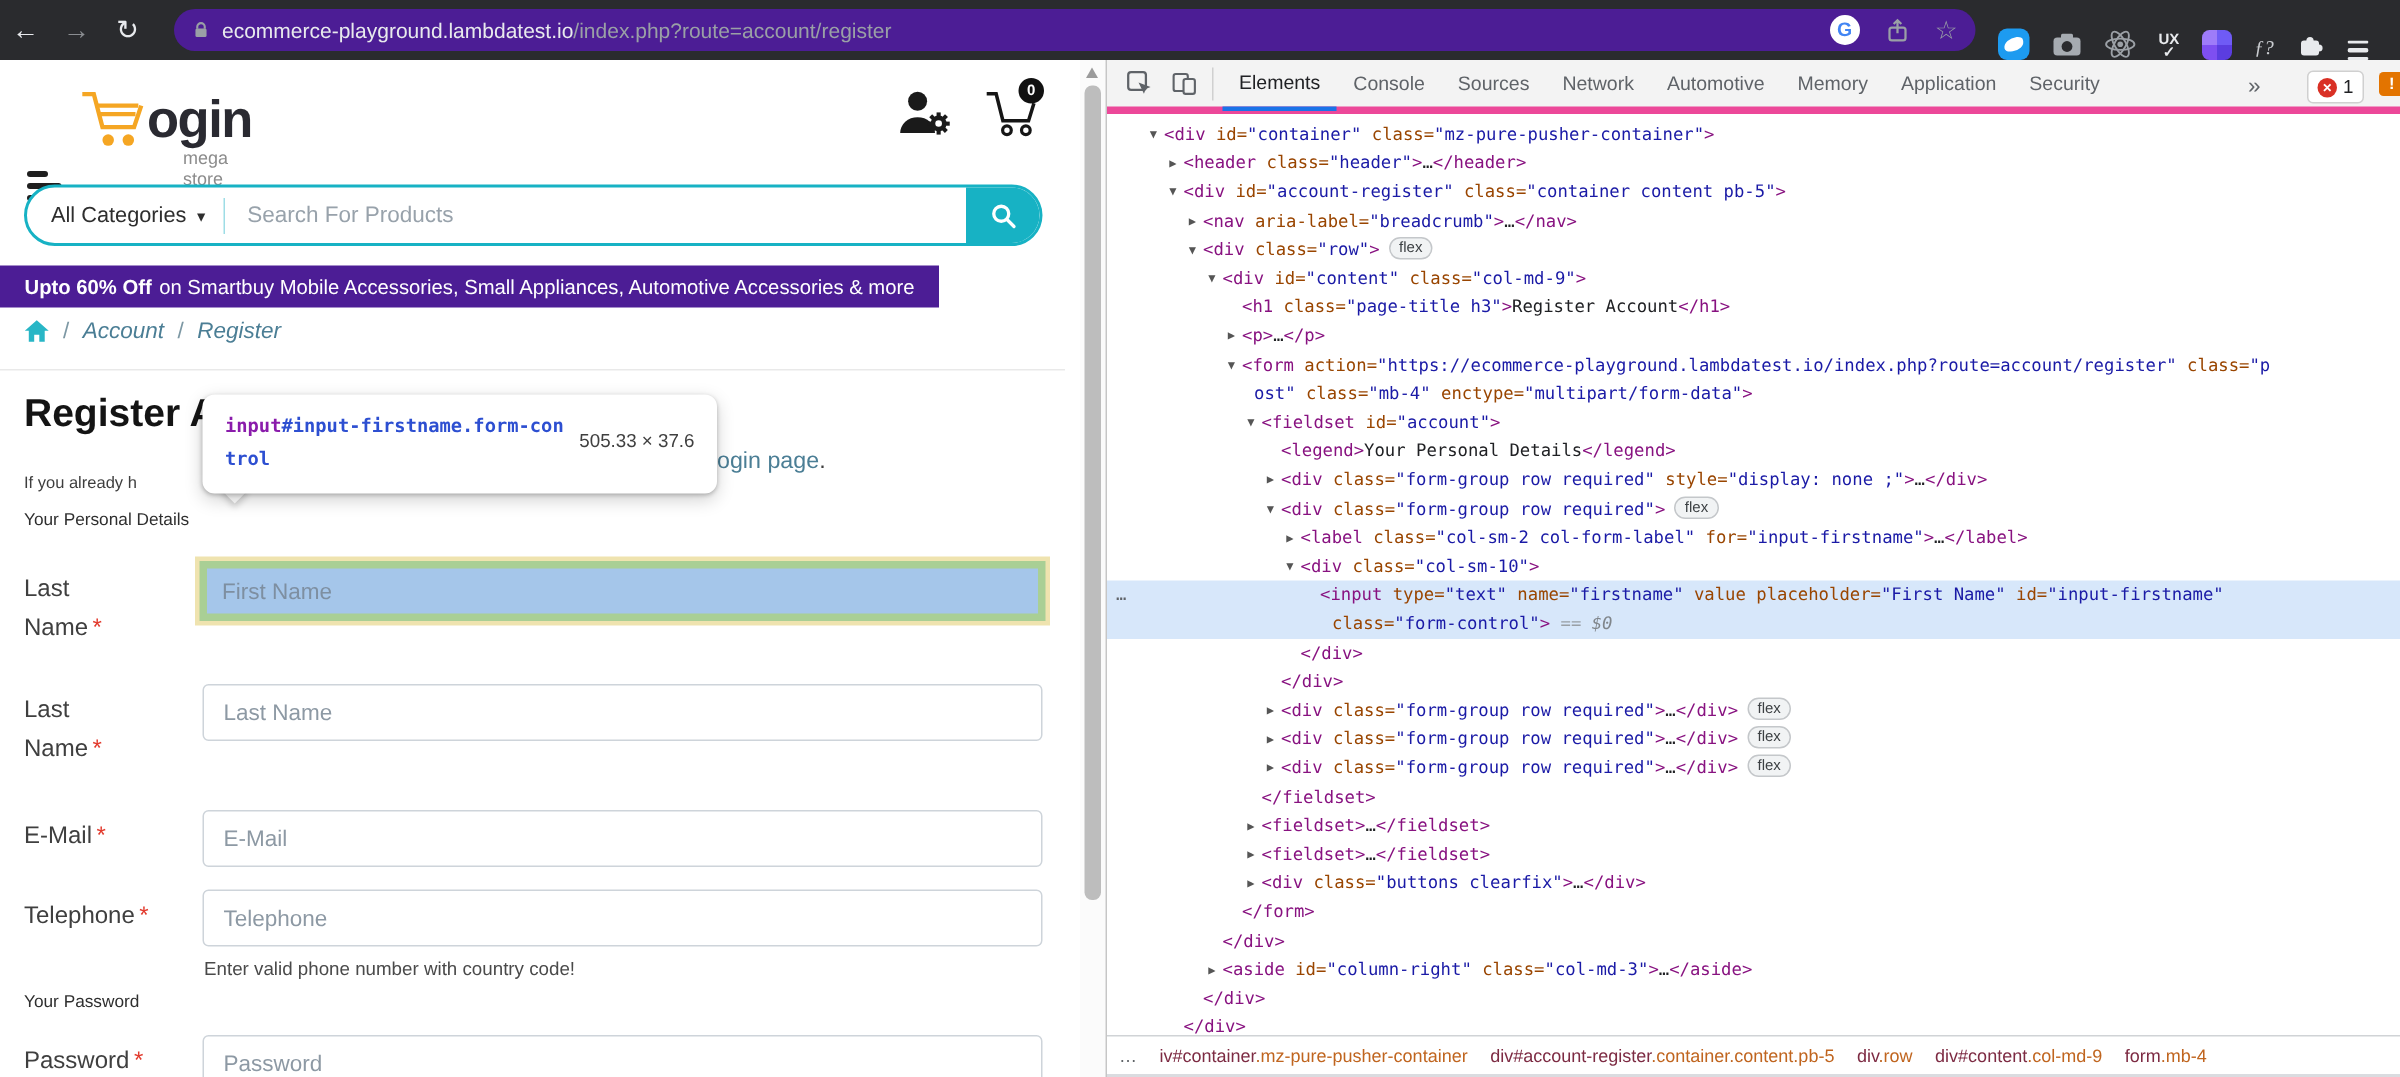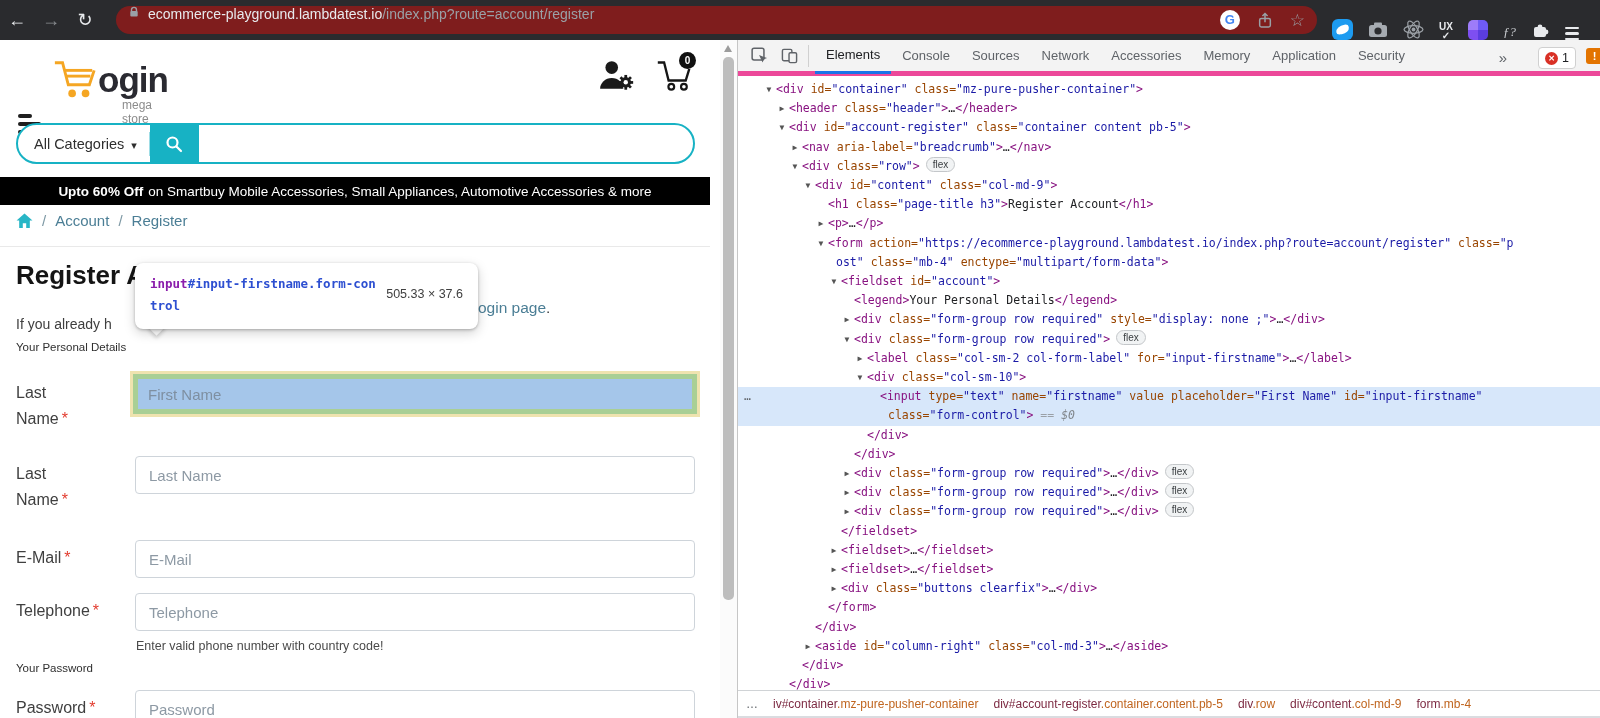--- a/index.html
+++ b/index.html
@@ -2,21 +2,21 @@
 <html><head>
 <meta charset="utf-8">
 <style>
   html,body{margin:0;padding:0;background:#fff;}
   .stage{position:relative;width:1600px;height:718px;overflow:hidden;font-family:"Liberation Sans",sans-serif;background:#fff;}
 
   
   .chrome{position:absolute;left:0;top:0;width:1600px;height:40px;background:#2a2b2e;display:flex;align-items:center;}
   .nav-ic{width:34px;text-align:center;font-size:18px;color:#e8eaed;cursor:pointer;}
   .nav-ic.fwd{color:#8a8d91;}
-  .omnibox{position:absolute;left:116px;top:6px;width:1201px;height:28px;border-radius:14px;background:#7f1d1d;display:flex;padding:0 12px;box-sizing:border-box;}
+  .omnibox{position:absolute;left:116px;top:6px;width:1201px;height:28px;border-radius:14px;background:#4c1d95;display:flex;align-items:center;padding:0 12px;box-sizing:border-box;}
   .url{font-size:14px;color:#e8eaed;margin-left:8px;white-space:nowrap;}
   .url .path{color:#9aa0a6;}
   .omni-right{margin-left:auto;display:flex;align-items:center;gap:17px;}
   .gicon{width:20px;height:20px;border-radius:50%;background:#fff;color:#4285f4;font-weight:bold;font-size:13px;line-height:20px;text-align:center;}
   .star{color:#9aa0a6;font-size:17px;}
   .ext-row{position:absolute;left:1332px;top:0;height:40px;display:flex;align-items:flex-end;gap:15px;}
   .ext-tw{width:21px;height:21px;border-radius:6px;background:#1d9bf0;position:relative;}
   .ext-tw i{position:absolute;left:4px;top:6px;width:13px;height:9px;background:#fff;border-radius:70% 30% 60% 30%;transform:rotate(-8deg);}
   .ext-ux{color:#e8eaed;font-size:10px;font-weight:bold;text-align:center;line-height:9px;}
   .ext-grid{width:20px;height:20px;border-radius:5px;overflow:hidden;display:grid;grid-template-columns:1fr 1fr;grid-template-rows:1fr 1fr;}
@@ -36,28 +36,28 @@
   .logo-tag{position:absolute;left:70px;top:42px;font-size:12px;color:#8c8c8c;}
   .hdr-icons{position:absolute;right:18px;top:18px;display:flex;align-items:flex-start;gap:20px;}
   .cart-wrap{position:relative;}
   .cart-badge{position:absolute;right:-4px;top:-6px;width:17px;height:17px;border-radius:50%;background:#111;color:#fff;font-size:10px;font-weight:bold;text-align:center;line-height:17px;}
   .search{position:absolute;left:16px;top:83px;width:679px;height:41px;border:2px solid #17b2c4;border-radius:22px;box-sizing:border-box;display:flex;align-items:center;background:#fff;overflow:hidden;}
   .search-cat{padding:0 12px 0 16px;font-size:14.5px;color:#2e2e2e;white-space:nowrap;cursor:pointer;}
   .search-cat .chev{font-size:11px;color:#2e2e2e;margin-left:7px;}
   .search-div{width:1px;height:24px;background:#9edde6;}
   .search-ph{padding-left:15px;font-size:15px;color:#98a2ab;flex:1;}
   .search-btn{width:49px;height:41px;background:#17b2c4;display:flex;align-items:center;justify-content:center;cursor:pointer;}
-  .banner{position:absolute;left:0;top:137px;width:710px;height:28px;background:#000000;color:#fff;display:flex;align-items:center;justify-content:center;font-size:13.5px;white-space:nowrap;}
+  .banner{position:absolute;left:0;top:137px;width:626px;height:28px;background:#4c1d95;color:#fff;display:flex;align-items:center;justify-content:center;font-size:13.5px;white-space:nowrap;}
   .banner b{margin-right:5px;}
   .bcrumb{position:absolute;left:16px;top:172px;display:flex;align-items:center;gap:9px;font-size:15px;color:#4b7e95;}
   .bcrumb .sep{color:#7d98a4;}
-  .bcrumb .bc-item{cursor:pointer;}
+  .bcrumb .bc-item{cursor:pointer;font-style:italic;}
   .page-hr{position:absolute;left:0;top:206px;width:710px;border-top:1px solid #e9e9e9;}
   .pg-title{position:absolute;left:16px;top:220px;font-size:26px;font-weight:bold;color:#141414;}
-  .intro-left{position:absolute;left:16px;top:276px;font-size:14px;color:#3e3e3e;}
+  .intro-left{position:absolute;left:16px;top:276px;font-size:11px;color:#3e3e3e;}
   .intro-right{position:absolute;left:478px;top:259px;font-size:15.5px;color:#3e3e3e;}
   .intro-right .lnk{color:#4b7e95;cursor:pointer;}
   .legend-sm{position:absolute;left:16px;font-size:11.5px;color:#2f2f2f;}
   .form-area{position:absolute;left:0;top:0;width:710px;height:678px;}
   .form-row{position:absolute;left:0;width:710px;}
   .fr-label{position:absolute;left:16px;top:5px;font-size:16px;color:#3f3f3f;line-height:26px;}
   .fr-label .req{color:#e23b2e;margin-left:3px;}
   .fr-input{position:absolute;left:135px;top:0;width:560px;height:38px;box-sizing:border-box;border:1px solid #ced4da;border-radius:4px;background:#fff;display:flex;align-items:center;padding-left:13px;font-size:15px;color:#8d99a4;cursor:text;}
   .fr-help{position:absolute;left:136px;top:46px;font-size:12.5px;color:#4a4a4a;}
   .hl-outer{position:absolute;left:130px;top:-4px;width:570px;height:46px;background:#efe3af;}
@@ -214,20 +214,21 @@
           <circle cx="17" cy="31" r="3.2" stroke="#161616" stroke-width="2.4" fill="none"></circle>
           <circle cx="31" cy="31" r="3.2" stroke="#161616" stroke-width="2.4" fill="none"></circle>
         </svg>
         <span class="cart-badge">0</span>
       </span>
     </div>
 
     <div class="search">
       <span class="search-cat"><span>All Categories</span><span class="chev">▾</span></span>
       <span class="search-div"></span>
+      <span class="search-ph">Search For Products</span>
       <span class="search-btn">
         <svg width="18" height="18" viewBox="0 0 18 18">
           <circle cx="7.5" cy="7.5" r="5" stroke="#fff" stroke-width="2.2" fill="none"></circle>
           <line x1="11.5" y1="11.5" x2="16" y2="16" stroke="#fff" stroke-width="2.2" stroke-linecap="round"></line>
         </svg>
       </span>
     </div>
 
     <div class="banner">
       <b>Upto 60% Off</b>
@@ -317,21 +318,21 @@
           <rect x="1.5" y="2.5" width="10" height="12" rx="1.5" stroke="#5f6368" stroke-width="1.5" fill="none"></rect>
           <rect x="8.5" y="6" width="8" height="10.5" rx="1.5" fill="#f3f3f3" stroke="#5f6368" stroke-width="1.5"></rect>
         </svg>
       </span>
       <span class="dt-sep"></span>
       <div class="dt-tabs">
           <div class="dt-tab active">Elements</div>
           <div class="dt-tab">Console</div>
           <div class="dt-tab">Sources</div>
           <div class="dt-tab">Network</div>
-          <div class="dt-tab">Accessories</div>
+          <div class="dt-tab">Automotive</div>
           <div class="dt-tab">Memory</div>
           <div class="dt-tab">Application</div>
           <div class="dt-tab">Security</div>
         </div>
       <span class="dt-more">»</span>
       <span class="dt-errbadge">
         <span class="err-circ">✕</span>
         <span class="err-num">1</span>
       </span>
       <span class="dt-issues">!</span>

